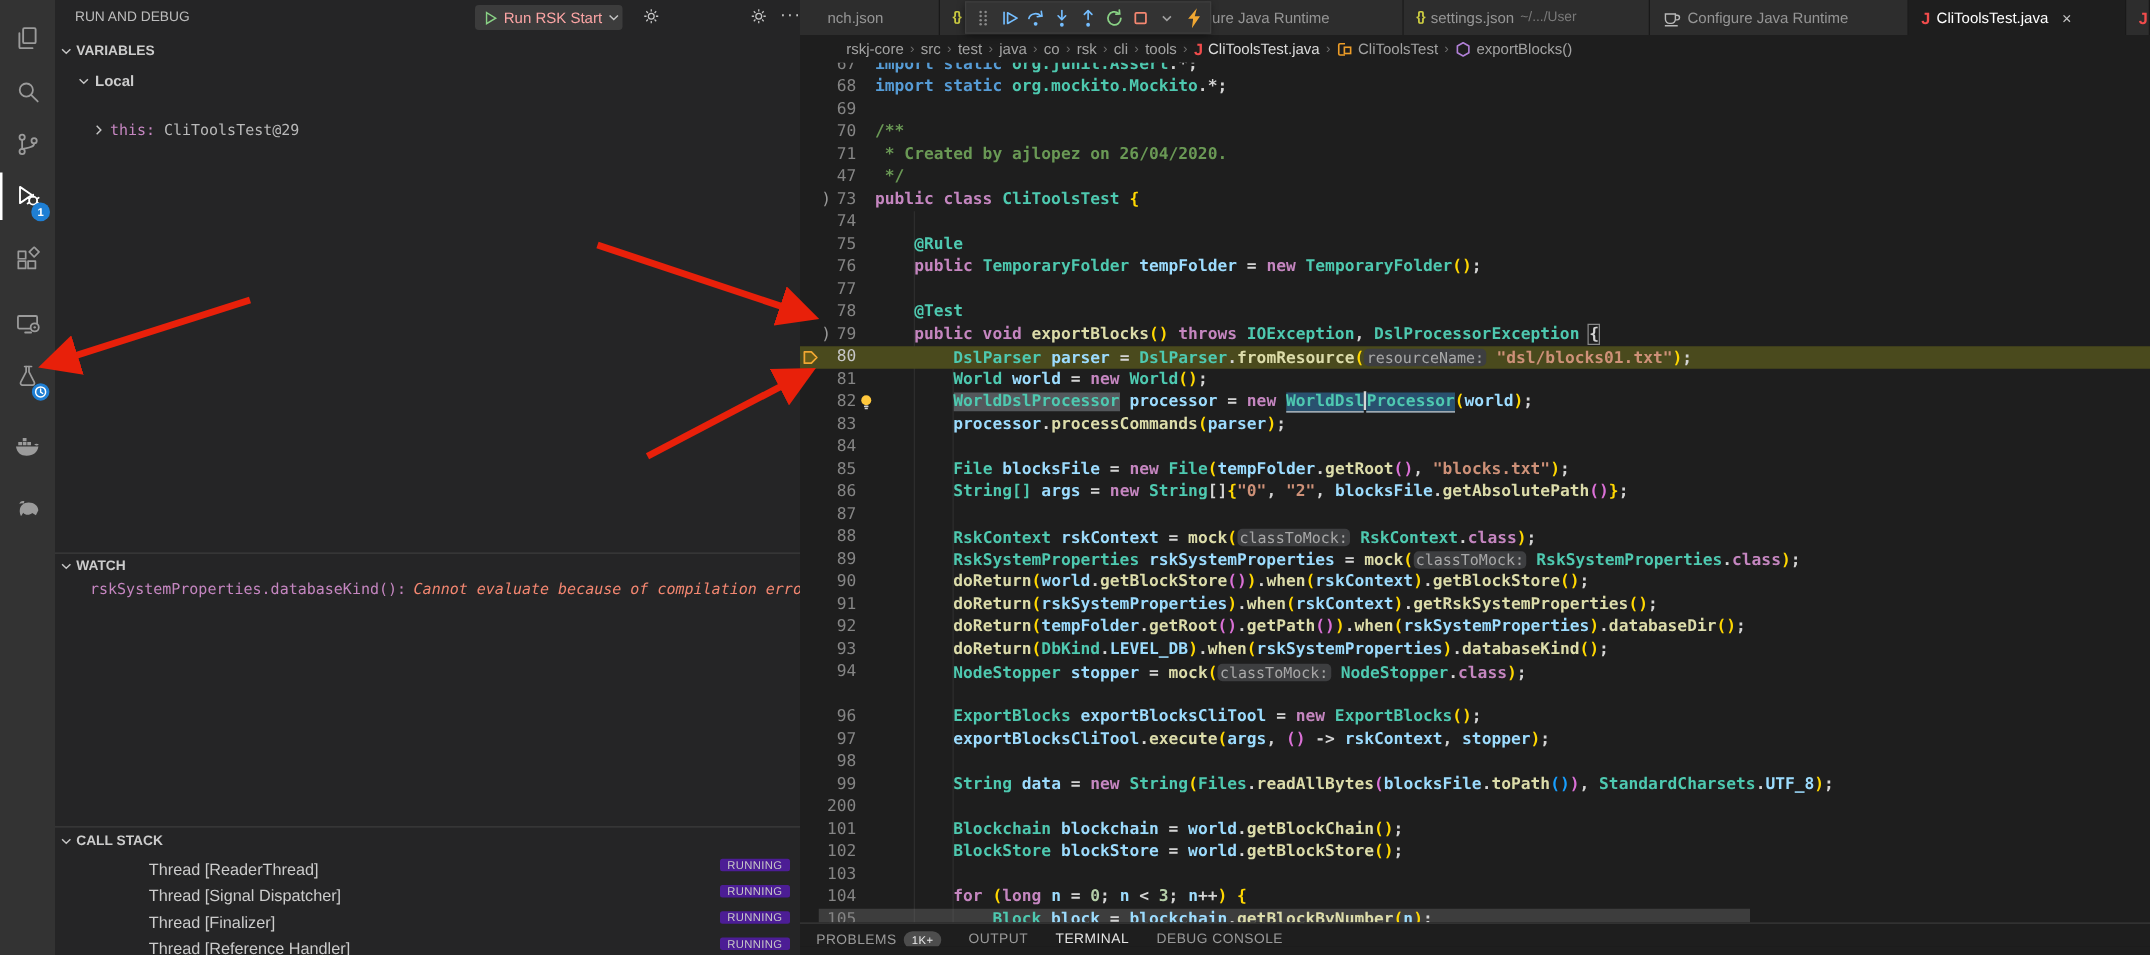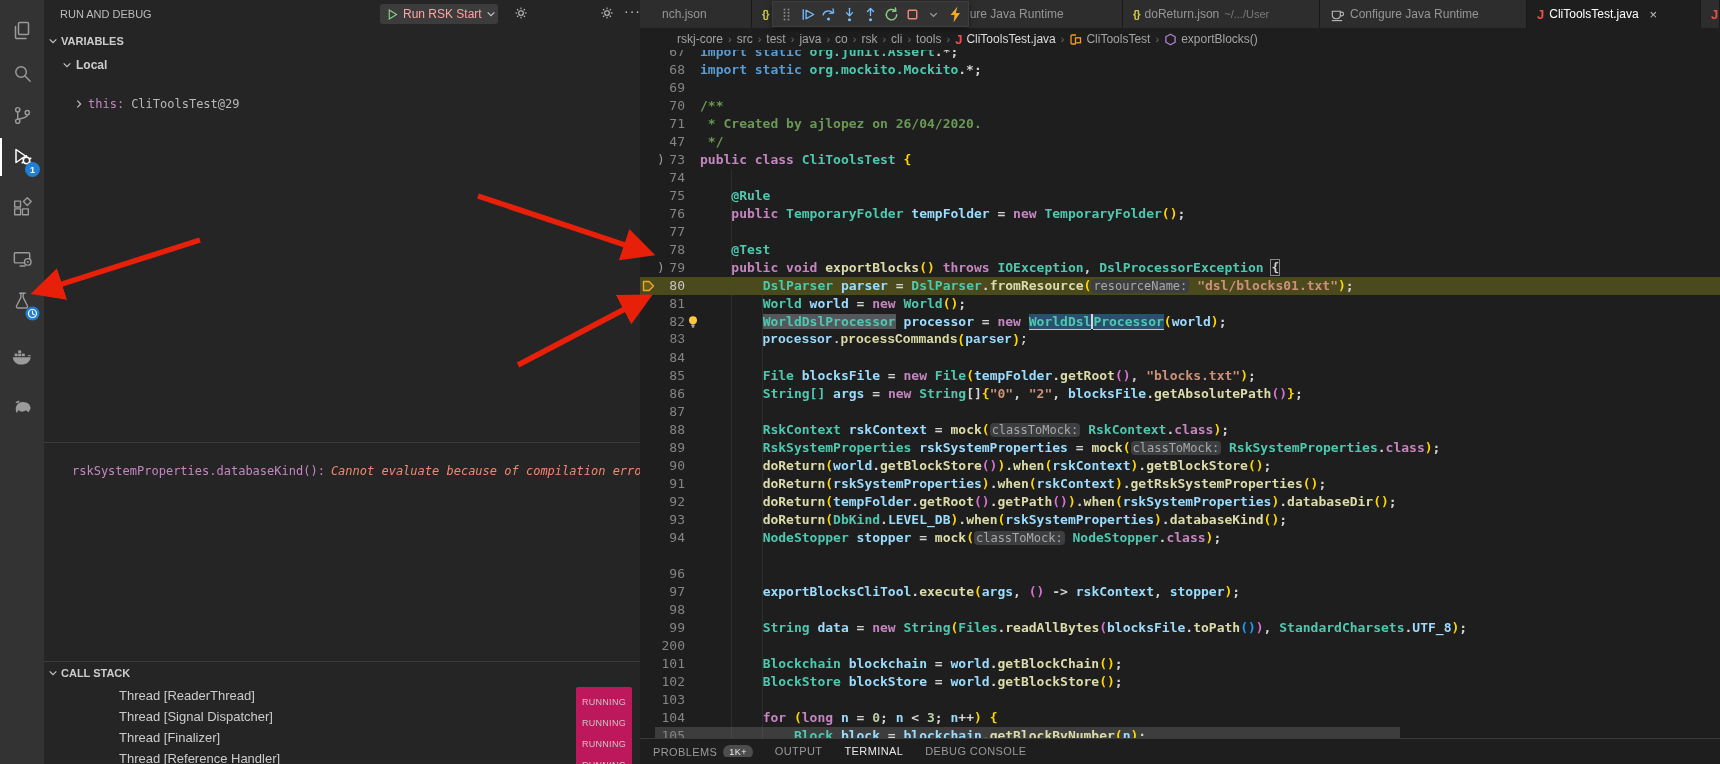--- a/index.html
+++ b/index.html
@@ -31,22 +31,22 @@
   .chev{color:#c5c5c5;flex:0 0 auto}
   .sect-div{position:absolute;left:0;right:0;height:1px;background:#3c3c3d}
   .tree-row{position:absolute;left:0;right:0;height:20px;display:flex;align-items:center;cursor:pointer;
             font-family:"DejaVu Sans Mono",monospace;font-size:12px}
   .kw-this{color:#c586c0}
   .val-dim{color:#b9b9b9}
   .watch-expr{color:#c586c0;white-space:nowrap}
   .watch-err{color:#f48771;font-style:italic;white-space:nowrap}
   .cs-row{position:absolute;left:0;right:0;height:21px;display:flex;align-items:center;cursor:pointer}
   .cs-name{position:absolute;left:75px;font-size:13px;color:#cccccc;white-space:nowrap}
-  .cs-badge{position:absolute;right:8px;top:2px;background:#be185d;color:#c7c7c7;font-size:9px;
-            padding:10px 6px;border-radius:2px;letter-spacing:.3px}
+  .cs-badge{position:absolute;right:8px;top:2px;background:#4c1d95;color:#c7c7c7;font-size:9px;
+            padding:0 6px;border-radius:2px;letter-spacing:.3px}
 
   
   .editor{position:absolute;left:640px;top:0;width:1080px;height:757px;background:#1e1e1e}
   .tabstrip{position:absolute;top:0;left:0;right:0;height:28px;background:#222222}
   .tab{position:absolute;top:0;height:28px;background:#2d2d2d;border-right:1px solid #191919;
        display:flex;align-items:center;gap:5px;padding-left:10px;font-size:12px;color:#969696;cursor:pointer;overflow:hidden}
   .tab.active{background:#1e1e1e;color:#ffffff}
   .tab .desc{color:#7a7a7a;font-size:11px}
   .tab .close{margin-left:6px;color:#c5c5c5;font-size:13px;cursor:pointer}
   .ic-java{color:#f14c4c;font-weight:bold;font-size:13px;font-family:"Liberation Sans",sans-serif}
@@ -240,20 +240,28 @@
     <span class="chev" style="margin-left:30px">
         <svg width="10" height="10" viewBox="0 0 12 12" fill="none" stroke="currentColor" stroke-width="1.4">
           <path d="M4 2l4 4-4 4"></path>
         </svg>
       </span>
     <span class="kw-this" style="margin-left:4px" id="var-name">this:</span>
     <span class="val-dim" style="margin-left:7px" id="var-value">CliToolsTest@29</span>
   </div>
 
   <div class="sect-div" style="top:442px"></div>
+  <div class="sect-head" style="top:444px">
+    <span class="chev">
+        <svg width="10" height="10" viewBox="0 0 12 12" fill="none" stroke="currentColor" stroke-width="1.4">
+          <path d="M2 4l4 4 4-4"></path>
+        </svg>
+      </span>
+    <span>WATCH</span>
+  </div>
   <div class="tree-row" style="top:461px;overflow:hidden">
     <span class="watch-expr" style="margin-left:28px" id="watch-expr">rskSystemProperties.databaseKind():</span>
     <span class="watch-err" style="margin-left:6px" id="watch-err">Cannot evaluate because of compilation error(s): rsk…</span>
   </div>
 
   <div class="sect-div" style="top:661px"></div>
   <div class="sect-head" style="top:664px">
     <span class="chev">
         <svg width="10" height="10" viewBox="0 0 12 12" fill="none" stroke="currentColor" stroke-width="1.4">
           <path d="M2 4l4 4 4-4"></path>
@@ -285,21 +293,21 @@
   <div class="tabstrip" id="tabstrip">
       <div class="tab" style="left: 0px; width: 112px; padding-left: 22px;">
         <span>nch.json</span>
       </div>
       <div class="tab" style="left: 112px; width: 371px;">
         <span class="ic-braces">{}</span>
         <span class="obsc">Configure Java Runtime</span>
       </div>
       <div class="tab" style="left: 483px; width: 197px;">
         <span class="ic-braces">{}</span>
-        <span>doReturn.json</span>
+        <span>settings.json</span>
         <span class="desc">~/.../User</span>
       </div>
       <div class="tab" style="left: 680px; width: 207px;">
         <span>
           <svg width="15" height="15" viewBox="0 0 16 16" fill="none" stroke="#b8b8b8" stroke-width="1.2">
             <path d="M2.5 4.5h8.5v4.5a3.5 3.5 0 01-3.5 3.5h-1.5a3.5 3.5 0 01-3.5-3.5z"></path>
             <path d="M11 5.5h1.5a2 2 0 010 4H11"></path>
             <path d="M2 14.5h11"></path>
           </svg>
         </span>
@@ -471,33 +479,33 @@
       <div class="cl" style="top: 209px;"><span class="num">79</span><span class="g-fold">)</span><span class="txt"><span class="c-pl">    </span><span class="c-kp">public void </span><span class="c-fn">exportBlocks</span><span class="c-p1">()</span><span class="c-kp"> throws </span><span class="c-ty">IOException</span><span class="c-pl">, </span><span class="c-ty">DslProcessorException </span><span class="c-brk">{</span></span></div>
       <div class="cl hl" style="top: 227px;"><span class="num">80</span><span class="g-step"><svg width="13" height="14" viewBox="0 0 13 14" fill="rgba(233,167,0,0.18)" stroke="#f0a732" stroke-width="1.4" stroke-linejoin="round">
             <path d="M1.5 2.5h5.6l4.4 4.5-4.4 4.5H1.5z"></path>
           </svg></span><span class="txt"><span class="c-pl">        </span><span class="c-ty">DslParser </span><span class="c-vb">parser</span><span class="c-pl"> = </span><span class="c-ty">DslParser</span><span class="c-pl">.</span><span class="c-fn">fromResource</span><span class="c-p1">(</span><span class="c-hint">resourceName:</span><span class="c-pl"> </span><span class="c-st">"dsl/blocks01.txt"</span><span class="c-p1">)</span><span class="c-pl">;</span></span></div>
       <div class="cl" style="top: 245px;"><span class="num">81</span><span class="txt"><span class="c-pl">        </span><span class="c-ty">World </span><span class="c-vb">world</span><span class="c-pl"> = </span><span class="c-kp">new </span><span class="c-ty">World</span><span class="c-p1">()</span><span class="c-pl">;</span></span></div>
       <div class="cl" style="top: 263px;"><span class="num">82</span><span class="g-bulb"><svg width="12" height="14" viewBox="0 0 12 14">
             <circle cx="6" cy="5.2" r="4" fill="#ffc83d"></circle>
             <rect x="4.2" y="9.4" width="3.6" height="1.4" rx="0.5" fill="#cfcfcf"></rect>
             <rect x="4.7" y="11.2" width="2.6" height="1.2" rx="0.5" fill="#cfcfcf"></rect>
           </svg></span><span class="txt"><span class="c-pl">        </span><span class="c-tyh">WorldDslProcessor</span><span class="c-pl"> </span><span class="c-vb">processor</span><span class="c-pl"> = </span><span class="c-kp">new </span><span class="c-tys">WorldDsl</span><span class="caret"></span><span class="c-tys">Processor</span><span class="c-p1">(</span><span class="c-va">world</span><span class="c-p1">)</span><span class="c-pl">;</span></span></div>
-      <div class="cl" style="top: 281px; font-family: Liberation Mono, monospace;"><span class="num">83</span><span class="txt"><span class="c-pl">        </span><span class="c-va">processor</span><span class="c-pl">.</span><span class="c-fn">processCommands</span><span class="c-p1">(</span><span class="c-va">parser</span><span class="c-p1">)</span><span class="c-pl">;</span></span></div>
+      <div class="cl" style="top: 281px;"><span class="num">83</span><span class="txt"><span class="c-pl">        </span><span class="c-va">processor</span><span class="c-pl">.</span><span class="c-fn">processCommands</span><span class="c-p1">(</span><span class="c-va">parser</span><span class="c-p1">)</span><span class="c-pl">;</span></span></div>
       <div class="cl" style="top: 299px;"><span class="num">84</span><span class="txt"></span></div>
       <div class="cl" style="top: 317px;"><span class="num">85</span><span class="txt"><span class="c-pl">        </span><span class="c-ty">File </span><span class="c-vb">blocksFile</span><span class="c-pl"> = </span><span class="c-kp">new </span><span class="c-ty">File</span><span class="c-p1">(</span><span class="c-va">tempFolder</span><span class="c-pl">.</span><span class="c-fn">getRoot</span><span class="c-p2">()</span><span class="c-pl">, </span><span class="c-st">"blocks.txt"</span><span class="c-p1">)</span><span class="c-pl">;</span></span></div>
       <div class="cl" style="top: 335px;"><span class="num">86</span><span class="txt"><span class="c-pl">        </span><span class="c-ty">String[] </span><span class="c-vb">args</span><span class="c-pl"> = </span><span class="c-kp">new </span><span class="c-ty">String</span><span class="c-pl">[]</span><span class="c-p1">{</span><span class="c-st">"0"</span><span class="c-pl">, </span><span class="c-st">"2"</span><span class="c-pl">, </span><span class="c-va">blocksFile</span><span class="c-pl">.</span><span class="c-fn">getAbsolutePath</span><span class="c-p2">()</span><span class="c-p1">}</span><span class="c-pl">;</span></span></div>
       <div class="cl" style="top: 353px;"><span class="num">87</span><span class="txt"></span></div>
       <div class="cl" style="top: 371px;"><span class="num">88</span><span class="txt"><span class="c-pl">        </span><span class="c-ty">RskContext </span><span class="c-vb">rskContext</span><span class="c-pl"> = </span><span class="c-fn">mock</span><span class="c-p1">(</span><span class="c-hint">classToMock:</span><span class="c-pl"> </span><span class="c-ty">RskContext</span><span class="c-pl">.</span><span class="c-kp">class</span><span class="c-p1">)</span><span class="c-pl">;</span></span></div>
       <div class="cl" style="top: 389px;"><span class="num">89</span><span class="txt"><span class="c-pl">        </span><span class="c-ty">RskSystemProperties </span><span class="c-vb">rskSystemProperties</span><span class="c-pl"> = </span><span class="c-fn">mock</span><span class="c-p1">(</span><span class="c-hint">classToMock:</span><span class="c-pl"> </span><span class="c-ty">RskSystemProperties</span><span class="c-pl">.</span><span class="c-kp">class</span><span class="c-p1">)</span><span class="c-pl">;</span></span></div>
       <div class="cl" style="top: 407px;"><span class="num">90</span><span class="txt"><span class="c-pl">        </span><span class="c-fn">doReturn</span><span class="c-p1">(</span><span class="c-va">world</span><span class="c-pl">.</span><span class="c-fn">getBlockStore</span><span class="c-p2">()</span><span class="c-p1">)</span><span class="c-pl">.</span><span class="c-fn">when</span><span class="c-p1">(</span><span class="c-va">rskContext</span><span class="c-p1">)</span><span class="c-pl">.</span><span class="c-fn">getBlockStore</span><span class="c-p1">()</span><span class="c-pl">;</span></span></div>
       <div class="cl" style="top: 425px;"><span class="num">91</span><span class="txt"><span class="c-pl">        </span><span class="c-fn">doReturn</span><span class="c-p1">(</span><span class="c-va">rskSystemProperties</span><span class="c-p1">)</span><span class="c-pl">.</span><span class="c-fn">when</span><span class="c-p1">(</span><span class="c-va">rskContext</span><span class="c-p1">)</span><span class="c-pl">.</span><span class="c-fn">getRskSystemProperties</span><span class="c-p1">()</span><span class="c-pl">;</span></span></div>
       <div class="cl" style="top: 443px;"><span class="num">92</span><span class="txt"><span class="c-pl">        </span><span class="c-fn">doReturn</span><span class="c-p1">(</span><span class="c-va">tempFolder</span><span class="c-pl">.</span><span class="c-fn">getRoot</span><span class="c-p2">()</span><span class="c-pl">.</span><span class="c-fn">getPath</span><span class="c-p2">()</span><span class="c-p1">)</span><span class="c-pl">.</span><span class="c-fn">when</span><span class="c-p1">(</span><span class="c-va">rskSystemProperties</span><span class="c-p1">)</span><span class="c-pl">.</span><span class="c-fn">databaseDir</span><span class="c-p1">()</span><span class="c-pl">;</span></span></div>
       <div class="cl" style="top: 461px;"><span class="num">93</span><span class="txt"><span class="c-pl">        </span><span class="c-fn">doReturn</span><span class="c-p1">(</span><span class="c-ty">DbKind</span><span class="c-pl">.</span><span class="c-vb">LEVEL_DB</span><span class="c-p1">)</span><span class="c-pl">.</span><span class="c-fn">when</span><span class="c-p1">(</span><span class="c-va">rskSystemProperties</span><span class="c-p1">)</span><span class="c-pl">.</span><span class="c-fn">databaseKind</span><span class="c-p1">()</span><span class="c-pl">;</span></span></div>
       <div class="cl" style="top: 479px;"><span class="num">94</span><span class="txt"><span class="c-pl">        </span><span class="c-ty">NodeStopper </span><span class="c-vb">stopper</span><span class="c-pl"> = </span><span class="c-fn">mock</span><span class="c-p1">(</span><span class="c-hint">classToMock:</span><span class="c-pl"> </span><span class="c-ty">NodeStopper</span><span class="c-pl">.</span><span class="c-kp">class</span><span class="c-p1">)</span><span class="c-pl">;</span></span></div>
-      <div class="cl" style="top: 515px;"><span class="num">96</span></div>
+      <div class="cl" style="top: 515px;"><span class="num">96</span><span class="txt"><span class="c-pl">        </span><span class="c-ty">ExportBlocks </span><span class="c-vb">exportBlocksCliTool</span><span class="c-pl"> = </span><span class="c-kp">new </span><span class="c-ty">ExportBlocks</span><span class="c-p1">()</span><span class="c-pl">;</span></span></div>
       <div class="cl" style="top: 533px;"><span class="num">97</span><span class="txt"><span class="c-pl">        </span><span class="c-va">exportBlocksCliTool</span><span class="c-pl">.</span><span class="c-fn">execute</span><span class="c-p1">(</span><span class="c-va">args</span><span class="c-pl">, </span><span class="c-p2">()</span><span class="c-pl"> -&gt; </span><span class="c-va">rskContext</span><span class="c-pl">, </span><span class="c-va">stopper</span><span class="c-p1">)</span><span class="c-pl">;</span></span></div>
       <div class="cl" style="top: 551px;"><span class="num">98</span><span class="txt"></span></div>
       <div class="cl" style="top: 569px;"><span class="num">99</span><span class="txt"><span class="c-pl">        </span><span class="c-ty">String </span><span class="c-vb">data</span><span class="c-pl"> = </span><span class="c-kp">new </span><span class="c-ty">String</span><span class="c-p1">(</span><span class="c-ty">Files</span><span class="c-pl">.</span><span class="c-fn">readAllBytes</span><span class="c-p2">(</span><span class="c-va">blocksFile</span><span class="c-pl">.</span><span class="c-fn">toPath</span><span class="c-p3">()</span><span class="c-p2">)</span><span class="c-pl">, </span><span class="c-ty">StandardCharsets</span><span class="c-pl">.</span><span class="c-vb">UTF_8</span><span class="c-p1">)</span><span class="c-pl">;</span></span></div>
       <div class="cl" style="top: 587px;"><span class="num">200</span><span class="txt"></span></div>
       <div class="cl" style="top: 605px;"><span class="num">101</span><span class="txt"><span class="c-pl">        </span><span class="c-ty">Blockchain </span><span class="c-vb">blockchain</span><span class="c-pl"> = </span><span class="c-va">world</span><span class="c-pl">.</span><span class="c-fn">getBlockChain</span><span class="c-p1">()</span><span class="c-pl">;</span></span></div>
       <div class="cl" style="top: 623px;"><span class="num">102</span><span class="txt"><span class="c-pl">        </span><span class="c-ty">BlockStore </span><span class="c-vb">blockStore</span><span class="c-pl"> = </span><span class="c-va">world</span><span class="c-pl">.</span><span class="c-fn">getBlockStore</span><span class="c-p1">()</span><span class="c-pl">;</span></span></div>
       <div class="cl" style="top: 641px;"><span class="num">103</span><span class="txt"></span></div>
       <div class="cl" style="top: 659px;"><span class="num">104</span><span class="txt"><span class="c-pl">        </span><span class="c-kp">for </span><span class="c-p1">(</span><span class="c-kp">long </span><span class="c-va">n</span><span class="c-pl"> = </span><span class="c-nu">0</span><span class="c-pl">; </span><span class="c-va">n</span><span class="c-pl"> &lt; </span><span class="c-nu">3</span><span class="c-pl">; </span><span class="c-va">n</span><span class="c-pl">++</span><span class="c-p1">)</span><span class="c-pl"> </span><span class="c-p1">{</span></span></div>
       <div class="cl" style="top: 677px;"><span class="num">105</span><span class="txt"><span class="c-pl">            </span><span class="c-ty">Block </span><span class="c-vb">block</span><span class="c-pl"> = </span><span class="c-va">blockchain</span><span class="c-pl">.</span><span class="c-fn">getBlockByNumber</span><span class="c-p1">(</span><span class="c-va">n</span><span class="c-p1">)</span><span class="c-pl">;</span></span></div>
     </div>

